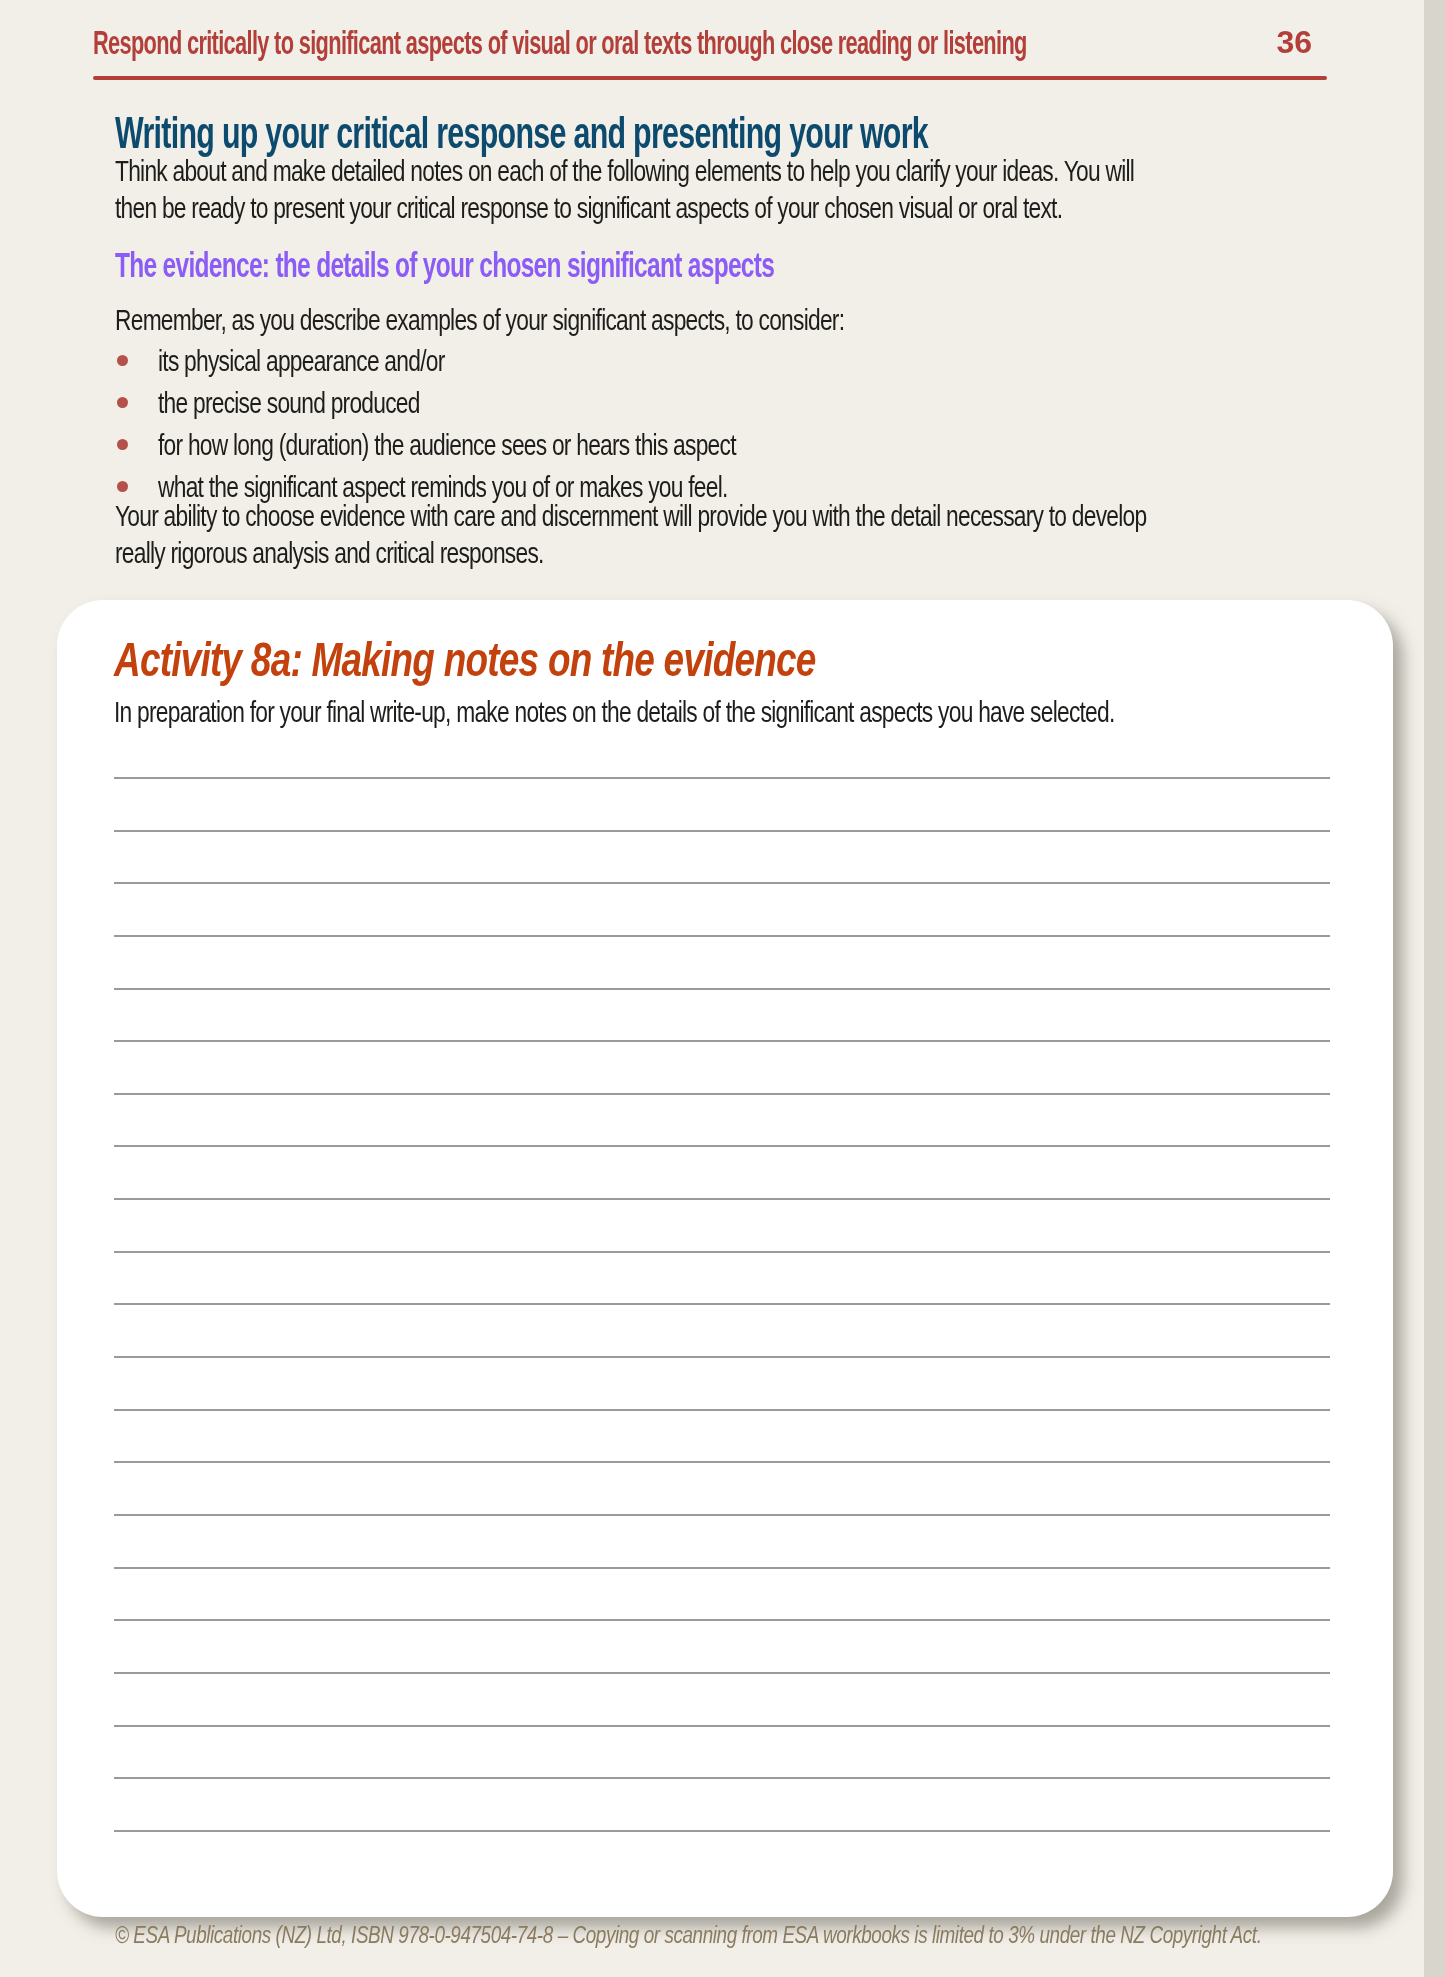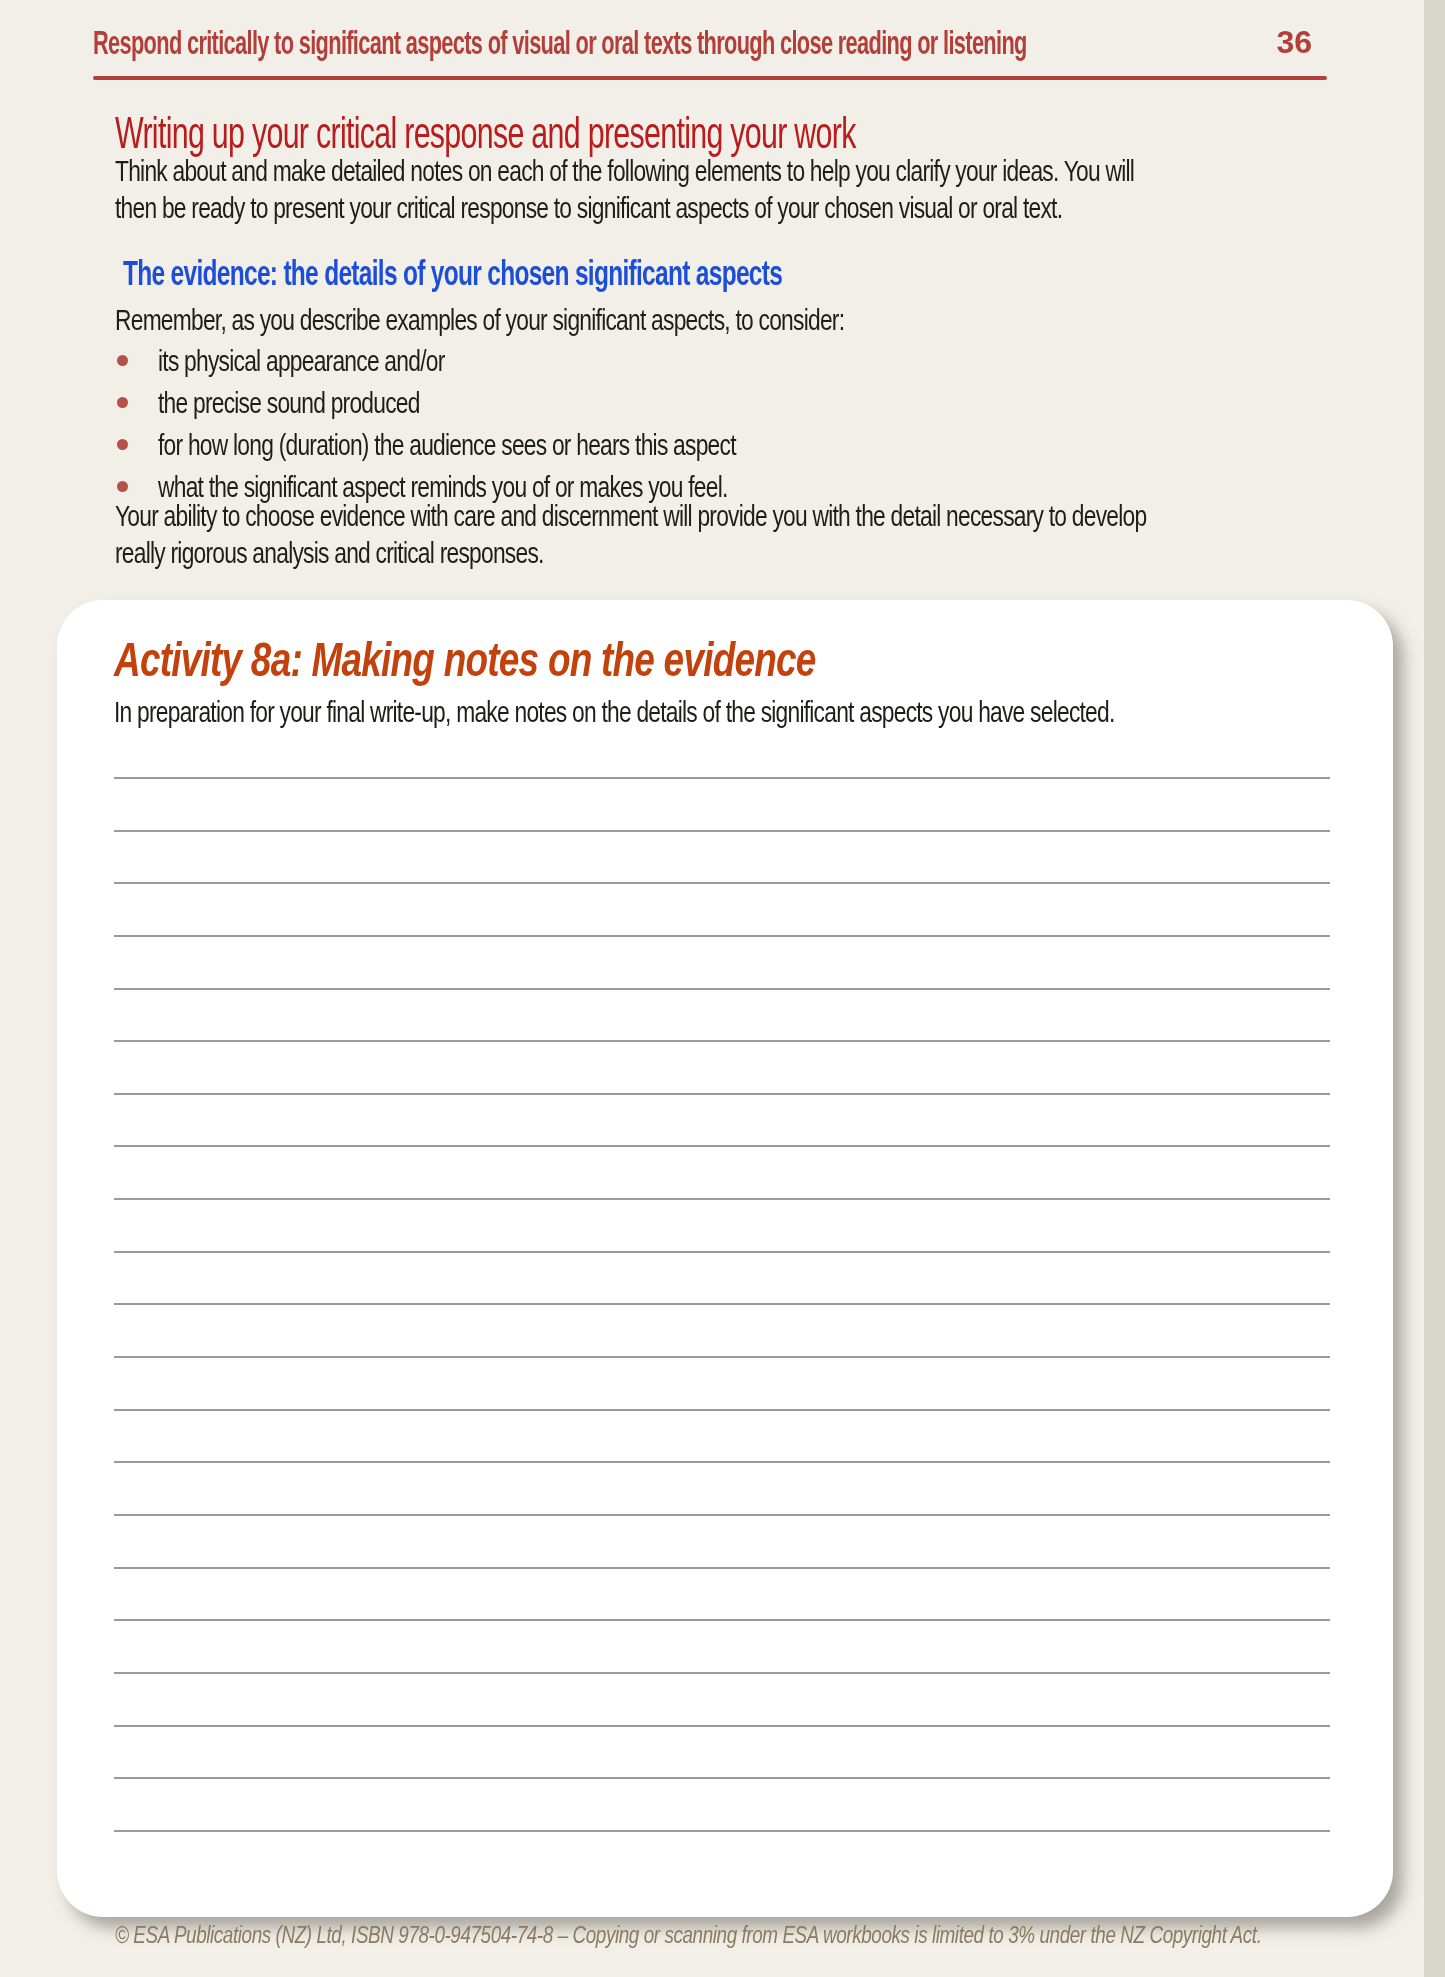--- a/index.html
+++ b/index.html
@@ -14,23 +14,23 @@
   .cx77{transform:scaleX(0.77);} .cx82{transform:scaleX(0.82);}
 
   .h-title{position:absolute; top:24px; left:93px;
     font-size:33px; font-weight:bold; letter-spacing:-1px; color:#b23f3a;}
   .h-num{position:absolute; top:24px; right:112px;
     font-size:32px; font-weight:bold; color:#b23f3a;}
   .header-rule{position:absolute; top:76px; left:93px; width:1234px; height:4px;
     background:#b23f3a; border-radius:2px;}
 
   .h1{position:absolute; top:108px; left:115px; margin:0;
-    font-size:44px; font-weight:normal; letter-spacing:-1px; color:#b91c1c;text-align:right;}
-  .h2{position:absolute; top:245px; left:115px; margin:8px;
-    font-size:35px; font-weight:bold; letter-spacing:-1px; color:#1d4ed8;}
+    font-size:44px; font-weight:bold; letter-spacing:-1px; color:#0c4a6e;text-align:right;}
+  .h2{position:absolute; top:245px; left:115px; margin:0;
+    font-size:35px; font-weight:bold; letter-spacing:-1px; color:#8b5cf6;}
 
   .body-text{font-size:30px; letter-spacing:-1px; color:#1d1d1b;}
   .plines{position:absolute; left:115px;}
   .plines .tline{white-space:nowrap; line-height:37px; font-size:30px;
     letter-spacing:-1px; transform:scaleX(0.76); transform-origin:0 0;}
   #intro-paragraph{top:152px;}
   #evidence-intro{position:absolute; top:289px; left:115px; line-height:37px;margin-top:12px;}
   #outro-paragraph{top:497px;}
 
   .bullet-list{position:absolute; top:324px; left:97px; margin:16px; padding:0;

